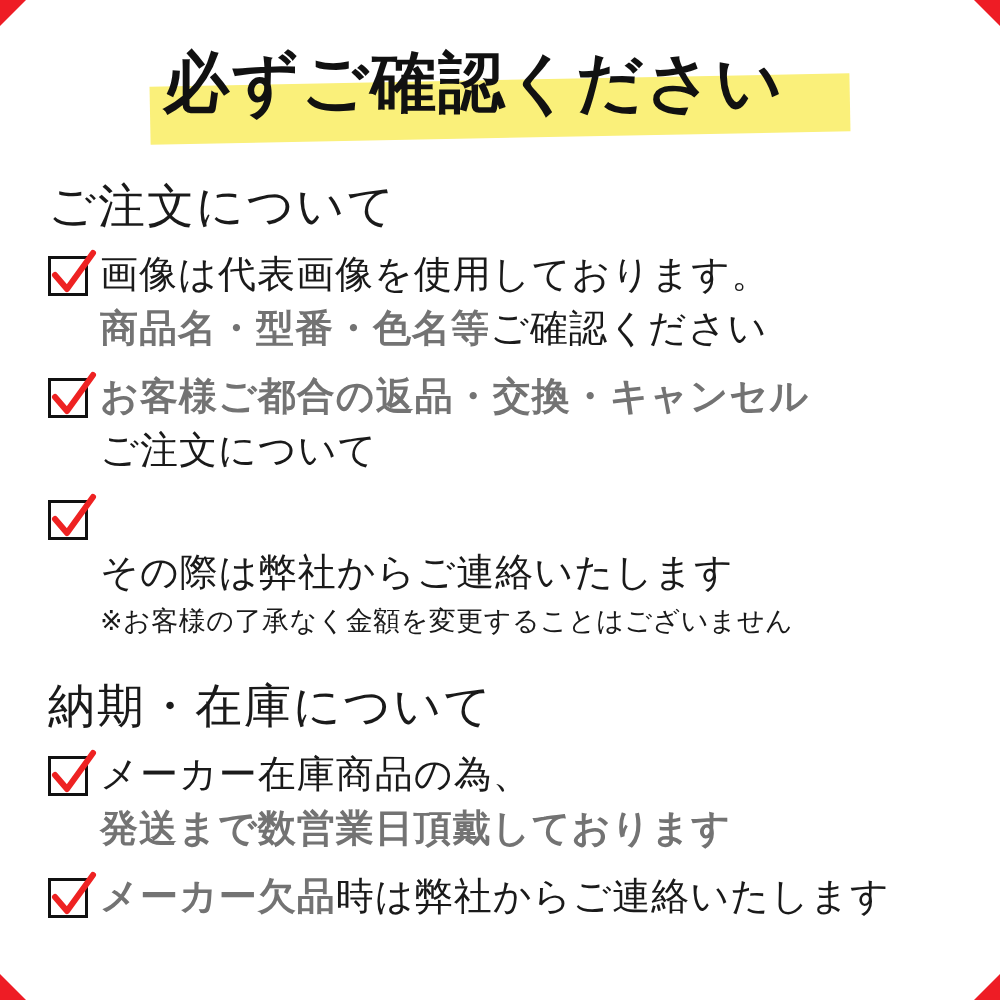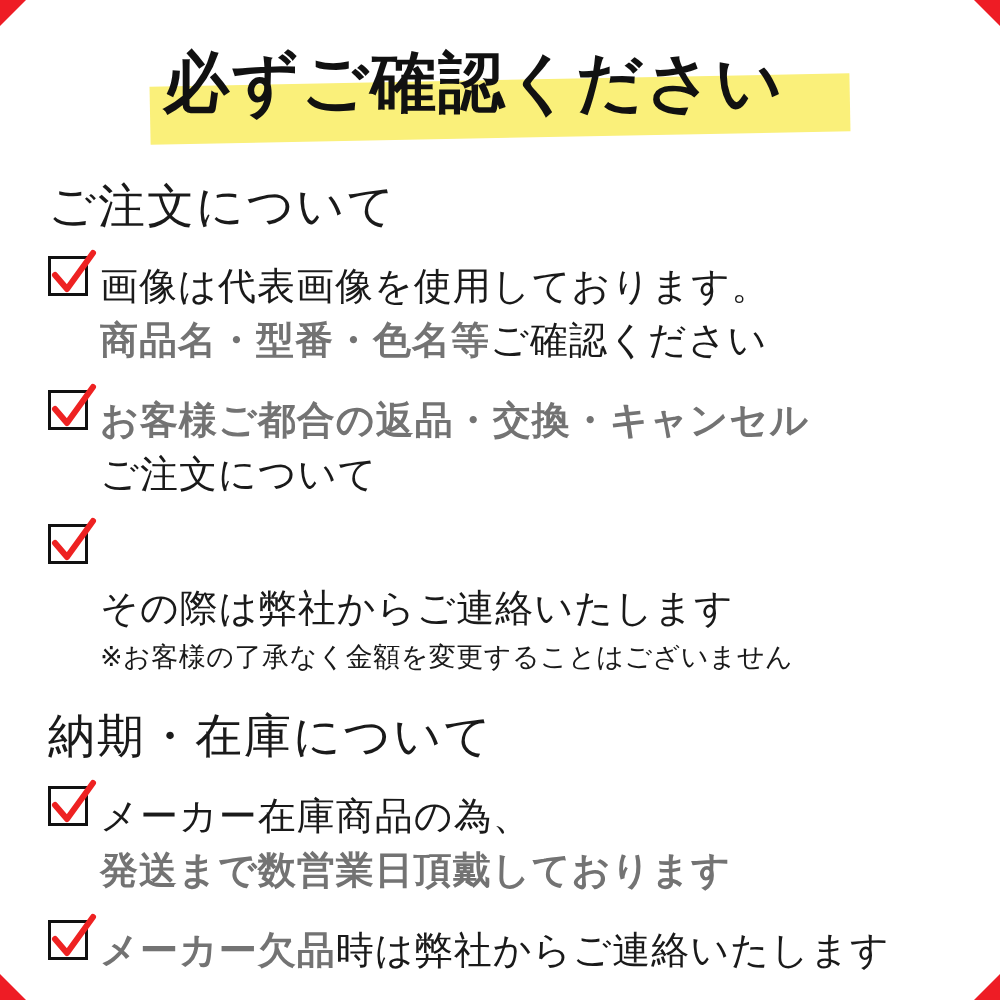--- a/index.html
+++ b/index.html
@@ -110,21 +110,20 @@
     top: -10px;
     width: 52px;
     height: 52px;
   }
   .lines {
     flex: 1 1 auto;
     font-size: 38px;
     line-height: 1.42;
     color: #1a1a1a;
     letter-spacing: 1px;
-    margin-top: 12px;
   }
   .lines .ln {
     white-space: nowrap;
   }
   .red {
     color: #737373;
     font-weight: bold;
   }
   .blk {
     color: #1a1a1a;
@@ -132,21 +131,21 @@
   .note {
     font-size: 27px;
     color: #1a1a1a;
     letter-spacing: 0.5px;
     margin-top: 2px;
     margin-left: 0px;
   }
 
   
   #order-section { top: 175px; }
-  #delivery-section { top: 705px; }
+  #delivery-section { top: 675px; }
 </style>
 </head>
 <body>
 
 <div class="page">
 
   <div class="corner corner-tl"></div>
   <div class="corner corner-tr"></div>
   <div class="corner corner-bl"></div>
   <div class="corner corner-br"></div>

